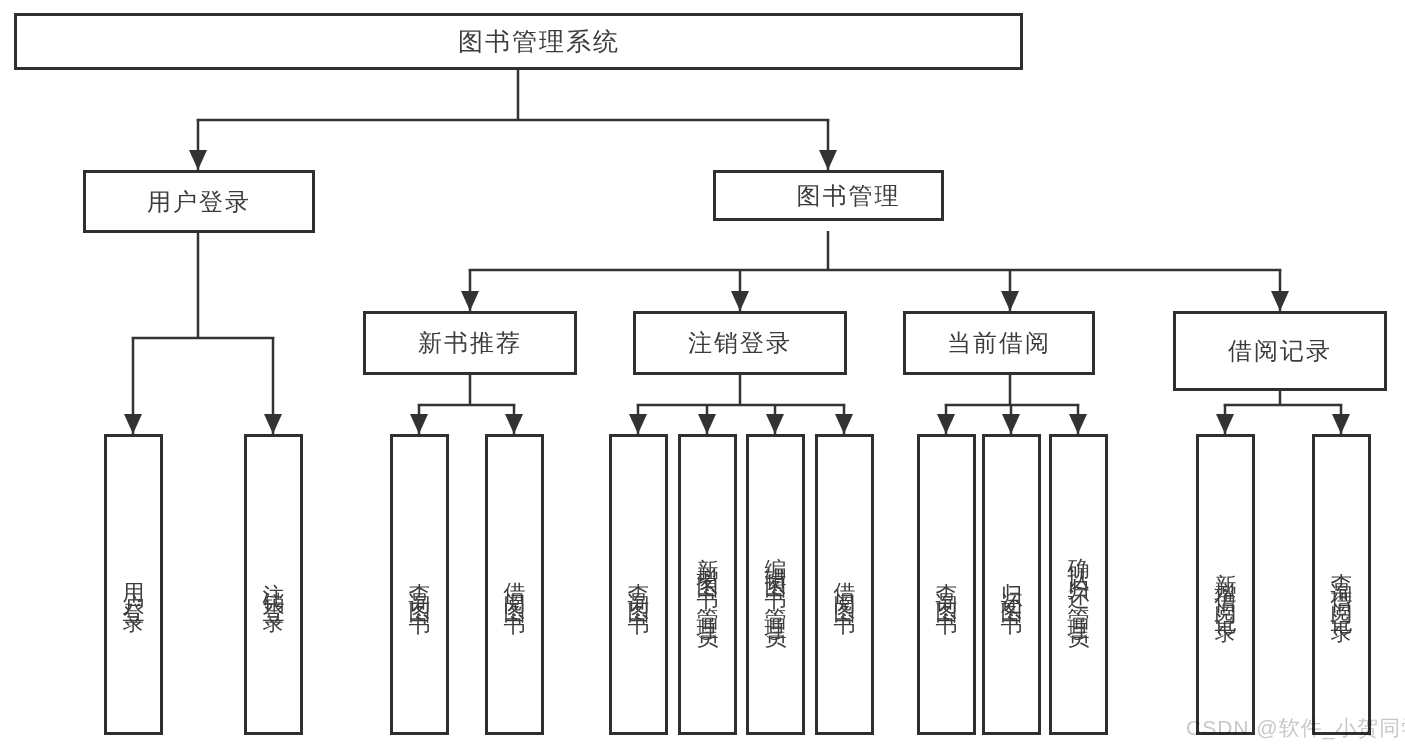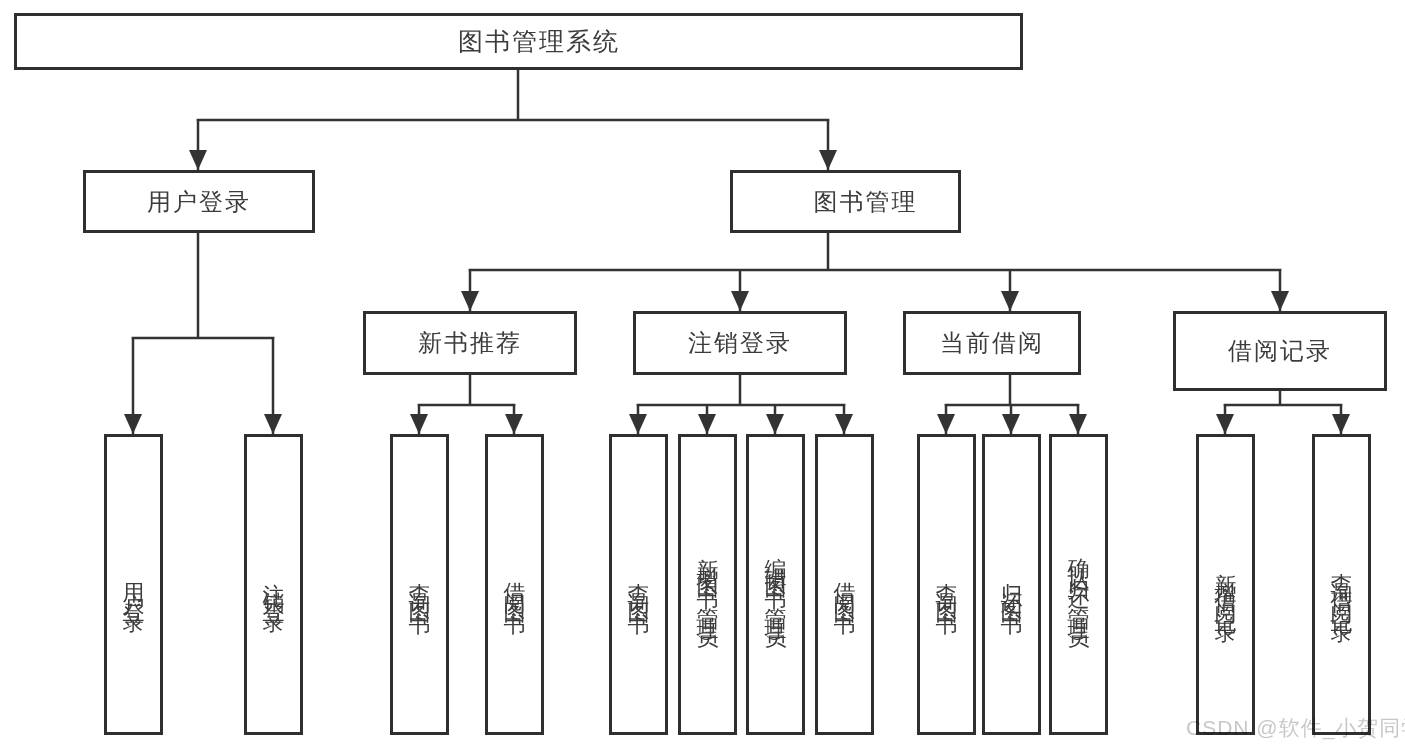--- a/index.html
+++ b/index.html
@@ -97,31 +97,31 @@
     <line class="ln arr" x1="1341" y1="404" x2="1341" y2="434"></line>
   </svg>
 
   <div class="box hnode root" style="left:14px;top:13px;width:1009px;height:57px;padding-left:41px;">
     <span>图书管理系统</span>
   </div>
 
   <div class="box hnode" style="left:83px;top:170px;width:232px;height:63px;">
     <span>用户登录</span>
   </div>
-  <div class="box hnode" style="left:730px;top:170px;width:231px;height:63px;padding-left:40px;">
+  <div class="box hnode" style="left:713px;top:170px;width:231px;height:51px;padding-left:40px;">
     <span>图书管理</span>
   </div>
 
   <div class="box hnode" style="left:363px;top:311px;width:214px;height:64px;">
     <span>新书推荐</span>
   </div>
   <div class="box hnode" style="left:633px;top:311px;width:214px;height:64px;">
     <span>注销登录</span>
   </div>
-  <div class="box hnode" style="left:903px;top:311px;width:178px;height:64px;">
+  <div class="box hnode" style="left:903px;top:311px;width:192px;height:64px;">
     <span>当前借阅</span>
   </div>
   <div class="box hnode" style="left:1173px;top:311px;width:214px;height:80px;">
     <span>借阅记录</span>
   </div>
 
   <div class="box leaf" style="left:104px;">
     <span class="vtxt">用户登录</span>
   </div>
   <div class="box leaf" style="left:244px;">

